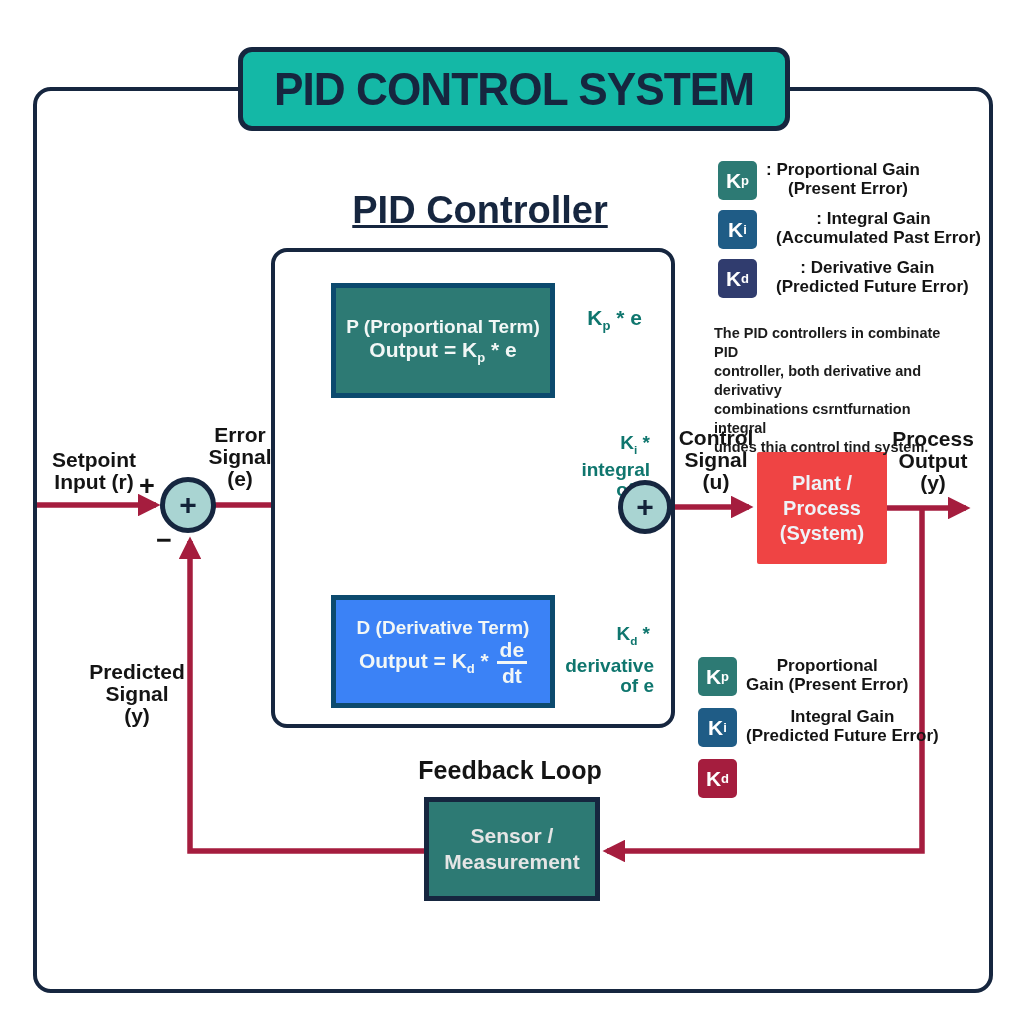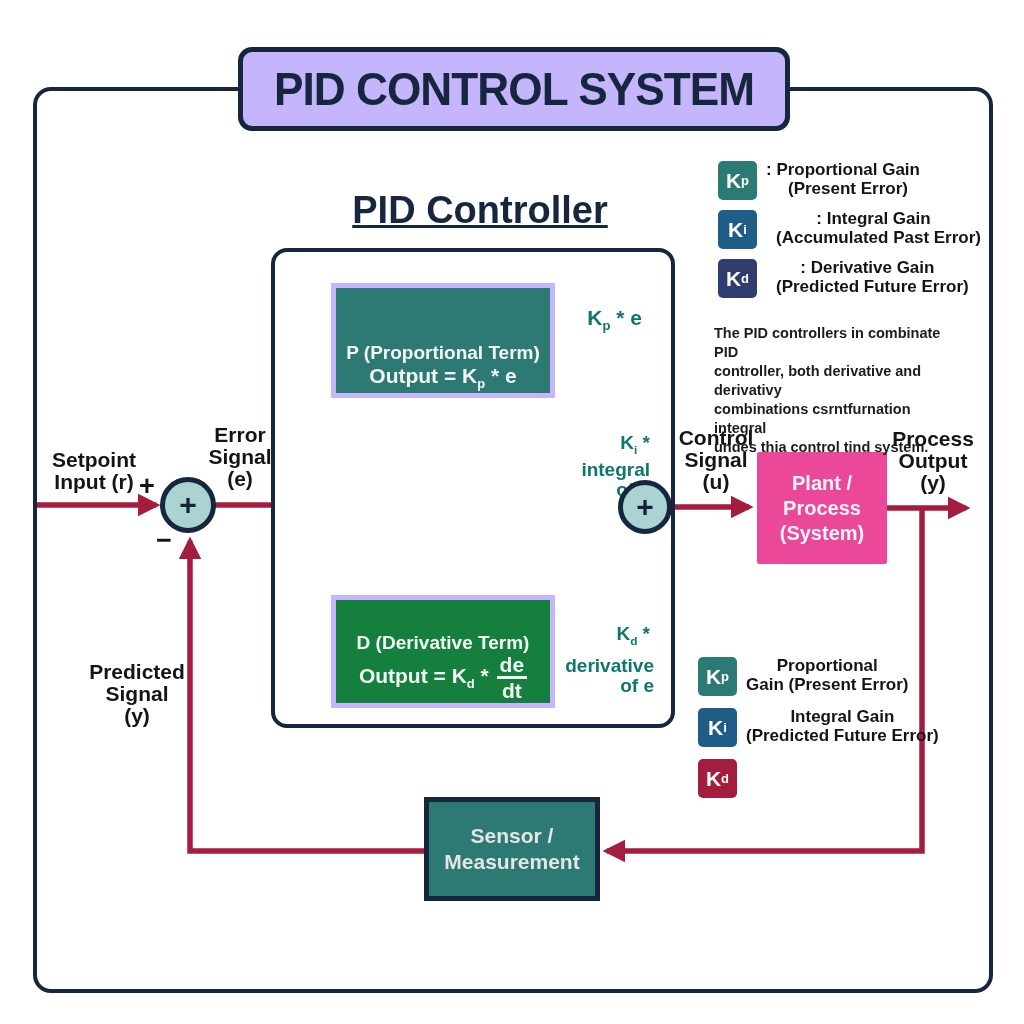--- a/index.html
+++ b/index.html
@@ -1,44 +1,44 @@
 <!DOCTYPE html>
 <html><head>
 <meta charset="utf-8">
 <style>
   html,body{margin:0;padding:0;background:#ffffff;}
   #canvas{position:relative;width:1024px;height:1024px;background:#ffffff;overflow:hidden;
           font-family:"Liberation Sans",sans-serif;font-weight:bold;color:#141414;}
   .abs{position:absolute;}
   .outer-border{left:33px;top:87px;width:952px;height:898px;border:4px solid #16263f;border-radius:18px;}
-  .title-box{left:238px;top:47px;width:542px;height:74px;background:#c4b5fd;border:5px solid #16263f;
+  .title-box{left:238px;top:47px;width:542px;height:74px;background:#14b8a6;border:5px solid #16263f;
              border-radius:14px;display:flex;align-items:center;justify-content:center;}
   .title-box span{font-size:46px;letter-spacing:-1px;color:#16263f;transform:scaleX(.96);white-space:nowrap;}
   .pid-heading{left:290px;top:189px;width:380px;text-align:center;font-size:38px;color:#16263f;text-decoration:underline;}
   .pid-container{left:271px;top:248px;width:396px;height:472px;border:4px solid #16263f;border-radius:16px;background:#fff;}
-  .term-box{width:214px;left:331px;border:5px solid #c4b5fd;color:#f2f7f6;text-align:center;
-            display:flex;flex-direction:column;align-items:center;justify-content:flex-end;padding:2px 0;}
+  .term-box{width:214px;left:331px;border:5px solid #0c4a6e;color:#f2f7f6;text-align:center;
+            display:flex;flex-direction:column;align-items:center;justify-content:center;padding:2px 0;}
   .term-title{font-size:19px;}
   .term-formula{font-size:21px;}
   sub{font-size:.62em;}
   .p-box{top:283px;height:101px;background:#2d7a74;}
   .i-box{top:439px;height:103px;background:#1f5c86;}
-  .d-box{top:595px;height:99px;background:#15803d;}
+  .d-box{top:595px;height:99px;background:#3b82f6;}
   .int-sign{font-size:32px;font-weight:normal;vertical-align:-6px;line-height:0;}
   .frac{display:inline-block;vertical-align:middle;text-align:center;line-height:1;margin-left:2px;}
   .frac .num{display:block;border-bottom:3px solid #f2f7f6;padding:0 3px 1px;}
   .frac .den{display:block;padding-top:1px;}
   .sig-label{text-align:center;font-size:21px;line-height:22px;color:#141414;}
   .out-label{text-align:right;font-size:19px;line-height:20px;color:#0f766e;}
   .sum-circle{background:#a9d4d2;border:5px solid #16263f;border-radius:50%;display:flex;
               align-items:center;justify-content:center;color:#132238;font-size:30px;}
   .sum-left{left:160px;top:477px;width:46px;height:46px;}
   .sum-right{left:618px;top:480px;width:44px;height:44px;}
   .sign{font-size:27px;color:#141414;line-height:1;}
-  .plant-box{left:757px;top:452px;width:130px;height:112px;background:#ec4899;color:#eef3f8;
+  .plant-box{left:757px;top:452px;width:130px;height:112px;background:#ef4444;color:#eef3f8;
              display:flex;flex-direction:column;align-items:center;justify-content:center;
              font-size:20px;line-height:25px;text-align:center;border-radius:2px;}
   .fb-heading{left:400px;top:756px;width:220px;text-align:center;font-size:25px;color:#141414;}
   .sensor-box{left:424px;top:797px;width:166px;height:94px;background:#2d7a74;border:5px solid #16263f;
               color:#e5e5e5;display:flex;flex-direction:column;align-items:center;justify-content:center;
               font-size:21px;line-height:26px;text-align:center;}
   .chip{width:39px;height:39px;border-radius:5px;color:#fff;display:flex;align-items:center;
         justify-content:center;font-size:21px;}
   .chip-teal{background:#2d7a74;}
   .chip-blue{background:#1f5c86;}
@@ -143,20 +143,21 @@
     <div>Signal</div>
     <div>(y)</div>
   </div>
 
   <div class="abs plant-box">
     <div>Plant /</div>
     <div>Process</div>
     <div>(System)</div>
   </div>
 
+  <div class="abs fb-heading">Feedback Loop</div>
   <div class="abs sensor-box">
     <div>Sensor /</div>
     <div>Measurement</div>
   </div>
 
   <div class="abs" style="left:718px;top:161px;">
     <div style="display:flex;gap:9px;margin-bottom:10px;">
       <div class="chip chip-teal">
           <span>K</span>
           <sub>p</sub>

